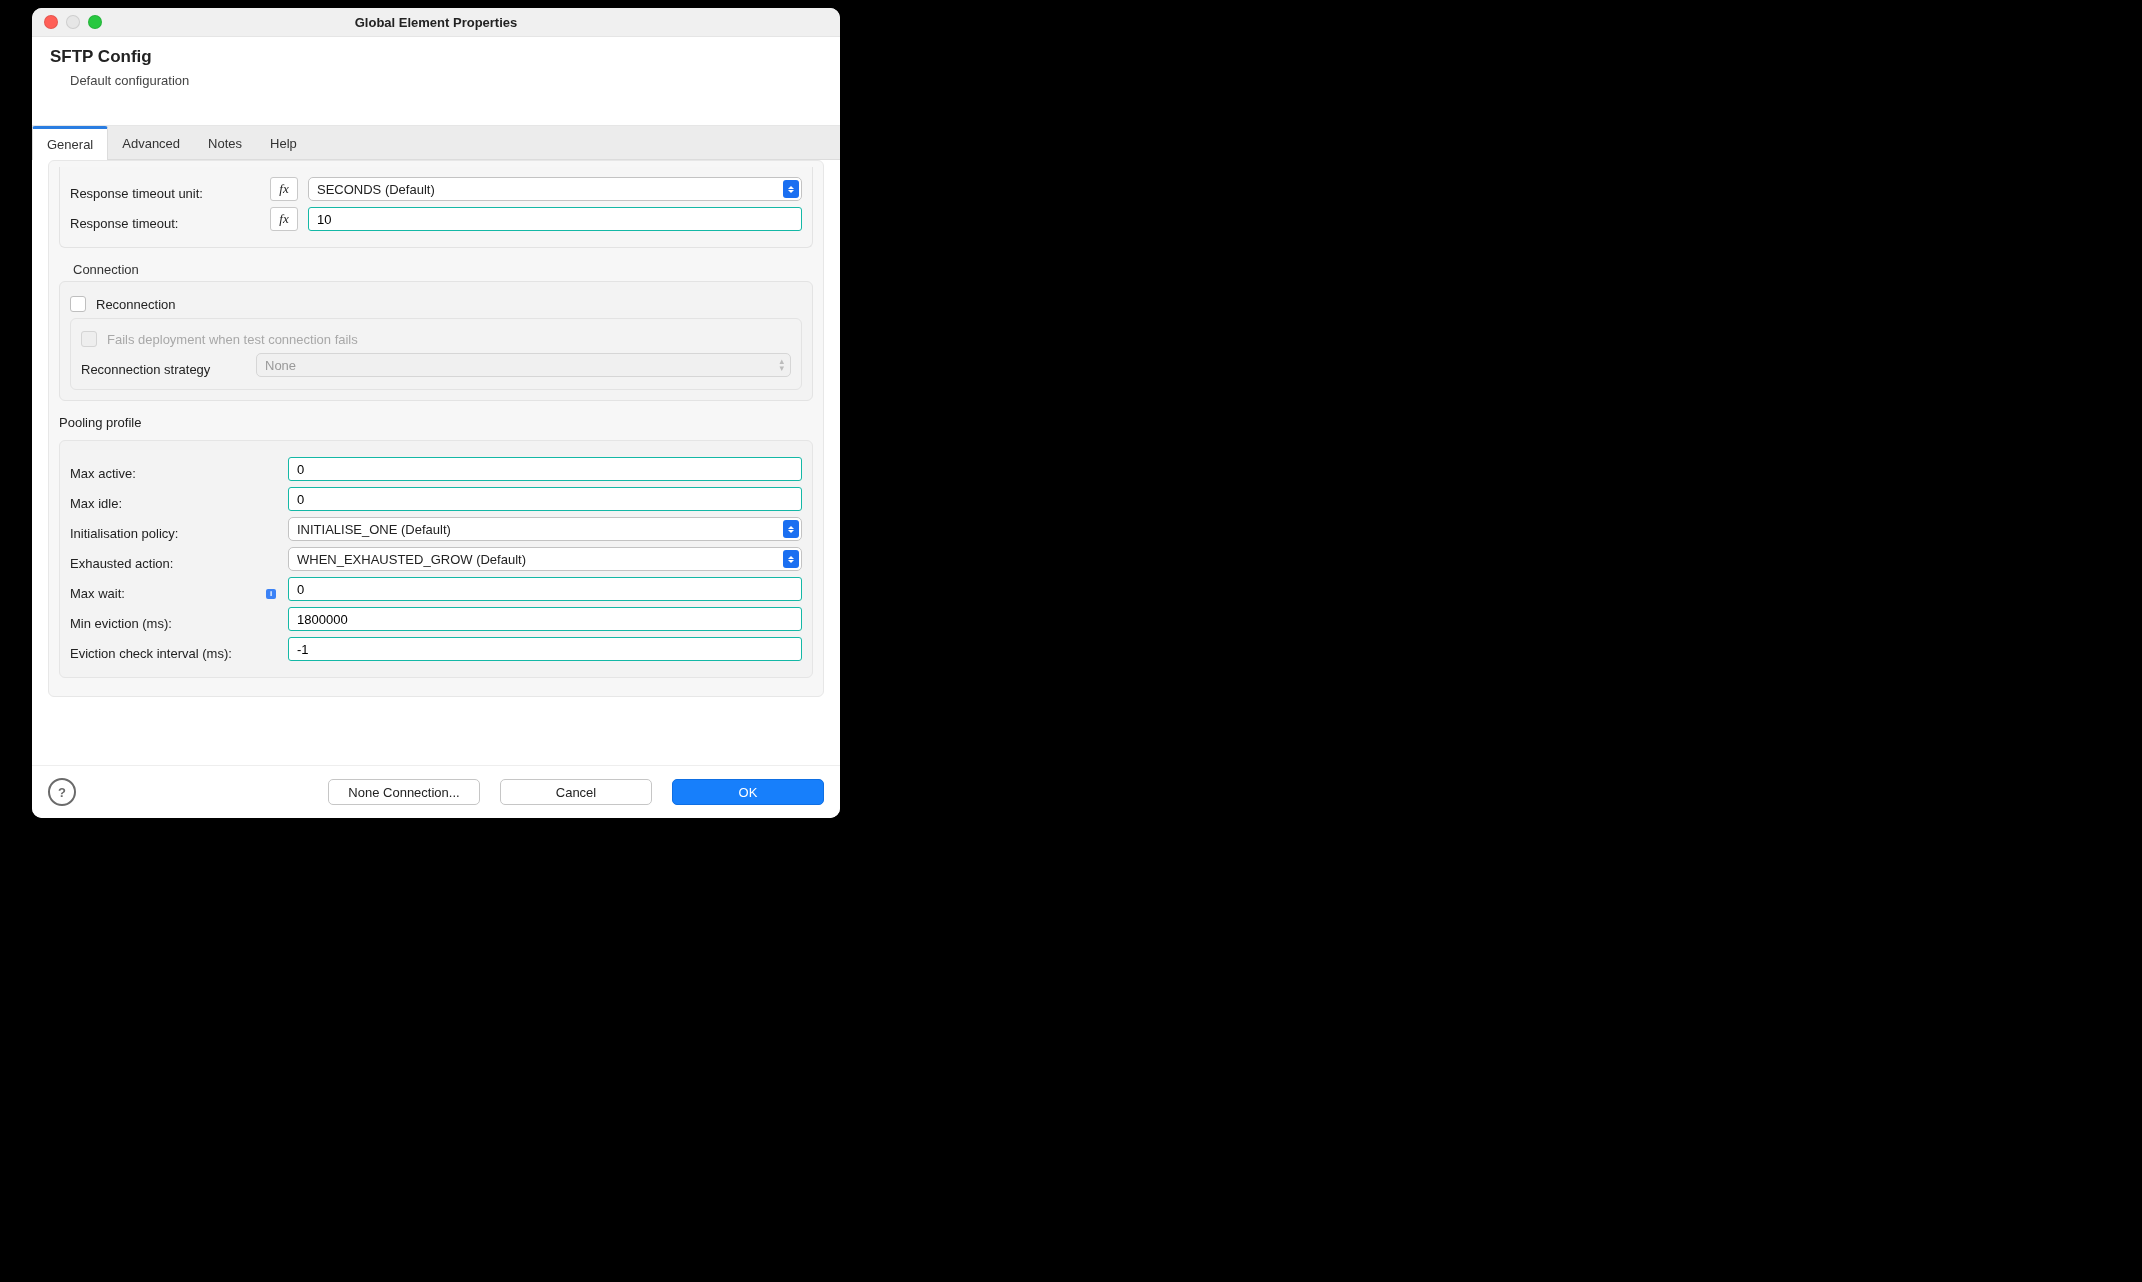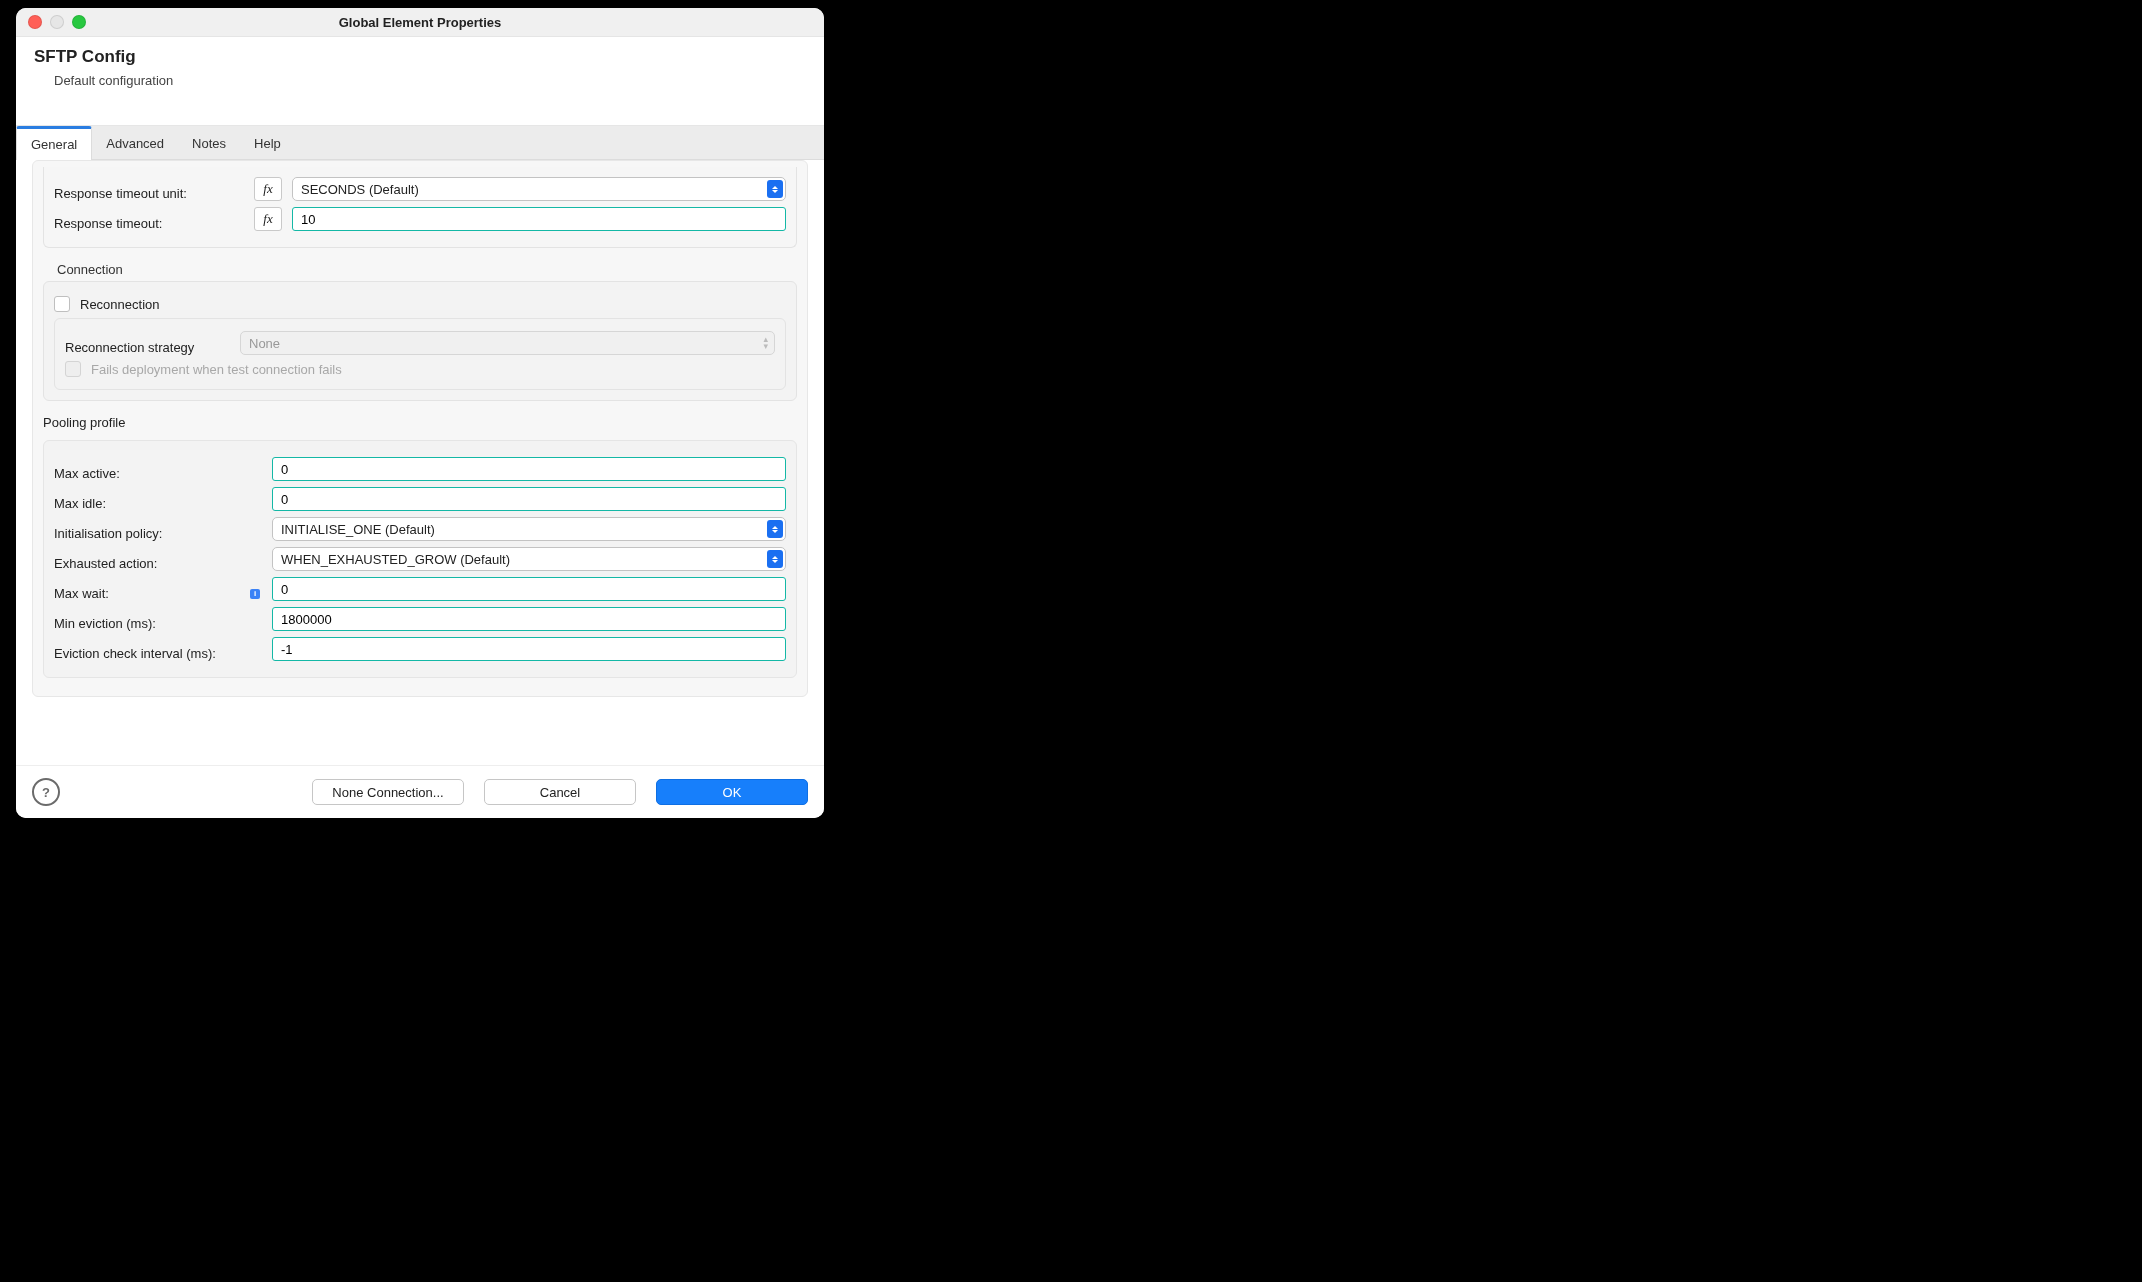--- a/index.html
+++ b/index.html
@@ -7,21 +7,21 @@
     font-family: -apple-system, "Helvetica Neue", Arial, sans-serif;
     font-size: 13px;
     color: #222;
     background: #000;
     width: 2142px;
     height: 1282px;
     overflow: hidden;
   }
   .window {
     position: absolute;
-    left: 16px;
+    left: 32px;
     top: 8px;
     width: 808px;
     height: 810px;
     background: #fff;
     border-radius: 10px;
     box-shadow: 0 1px 2px rgba(0,0,0,.3);
     display: flex;
     flex-direction: column;
     overflow: hidden;
   }
@@ -305,29 +305,29 @@
 
       <div class="section-title">Connection</div>
 
       <div class="sub-panel">
         <div class="row">
           <span class="checkbox"></span>
           <span class="ck-label">Reconnection</span>
         </div>
         <div class="sub-panel" style="padding:6px 10px;">
           <div class="row">
+            <span class="checkbox disabled"></span>
+            <span class="ck-label muted">Fails deployment when test connection fails</span>
+          </div>
+          <div class="row">
             <div class="label" style="width:165px;">Reconnection strategy</div>
             <div class="select disabled">
               <span>None</span>
               <span class="arrows-muted">▴<br>▾</span>
             </div>
-          </div>
-          <div class="row">
-            <span class="checkbox disabled"></span>
-            <span class="ck-label muted">Fails deployment when test connection fails</span>
           </div>
         </div>
       </div>
 
       <div class="row" style="margin-top:14px;">
         <div class="label narrow">Pooling profile</div>
       </div>
 
       <div class="pool-panel">
         <div class="row">

